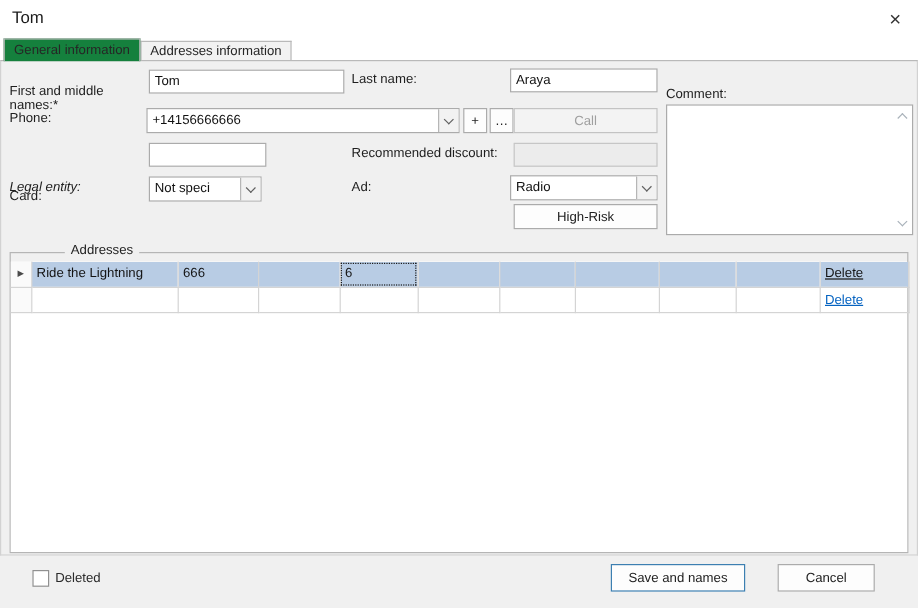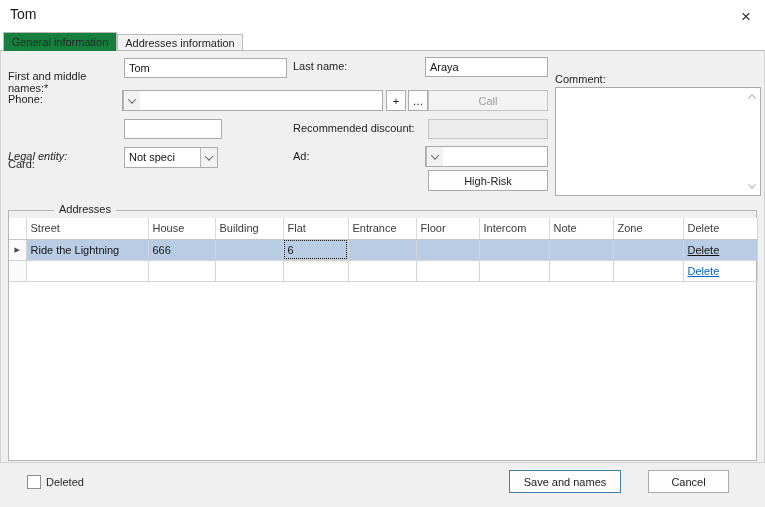--- a/index.html
+++ b/index.html
@@ -63,20 +63,21 @@
 <div class="abs tabpage"></div>
 
 <div class="lbl" style="left:8px; top:57px; width:108px;margin-top:13px;">First and middle names:*</div>
 <div class="lbl" style="left:8px; top:93px;">Phone:</div>
 <div class="lbl" style="left:8px; top:122px;margin-top:36px;">Card:</div>
 <div class="lbl" style="left:8px; top:150px;font-style:italic;">Legal entity:</div>
 
 <div class="field" style="left:124px; top:58px; width:163px; height:20px;">Tom</div>
 
 <div class="combo" style="left:122px; top:90px; width:261px; height:21px;">
+  <div class="val">+14156666666</div>
   <div class="arrow-box">
       <span class="chev"></span>
     </div>
 </div>
 <div class="btn" style="left:386px; top:90px; width:20px; height:21px;">+</div>
 <div class="btn" style="left:408px; top:90px; width:20px; height:21px;">…</div>
 
 <div class="field" style="left:124px; top:119px; width:98px; height:20px;"></div>
 
 <div class="combo" style="left:124px; top:147px; width:94px; height:21px;gap:25px;">
@@ -88,20 +89,21 @@
 
 <div class="lbl" style="left:293px; top:60px;">Last name:</div>
 <div class="lbl" style="left:293px; top:122px;">Recommended discount:</div>
 <div class="lbl" style="left:293px; top:150px;">Ad:</div>
 
 <div class="field" style="left:425px; top:57px; width:123px; height:20px;">Araya</div>
 <div class="btn disabled" style="left:428px; top:90px; width:120px; height:21px;">Call</div>
 <div class="field disabled" style="left:428px; top:119px; width:120px; height:20px;"></div>
 
 <div class="combo" style="left:425px; top:146px; width:123px; height:21px;">
+  <div class="val">Radio</div>
   <div class="arrow-box">
       <span class="chev"></span>
     </div>
 </div>
 <div class="btn" style="left:428px; top:170px; width:120px; height:21px;">High-Risk</div>
 
 <div class="lbl" style="left:555px; top:73px;">Comment:</div>
 <div class="comment-box abs">
   <span></span>
   <div class="chev-wrap" style="top:4px;">
@@ -124,33 +126,20 @@
         <col style="width:68px">
         <col style="width:65px">
       <col style="width:68px">
         <col style="width:63px">
         <col style="width:70px">
         <col style="width:64px">
         <col style="width:70px">
         <col style="width:74px">
     </colgroup>
     <tbody>
-        <tr>
-      <th></th>
-      <th>Street</th>
-      <th>House</th>
-      <th>Building</th>
-      <th>Flat</th>
-      <th>Entrance</th>
-      <th>Floor</th>
-      <th>Intercom</th>
-      <th>Note</th>
-      <th>Zone</th>
-      <th>Delete</th>
-    </tr>
     <tr class="sel">
       <td class="rowsel">▶</td>
       <td>Ride the Lightning</td>
       <td>666</td>
       <td></td>
       <td class="focus-cell">6</td>
       <td></td>
       <td></td>
       <td></td>
       <td></td>

